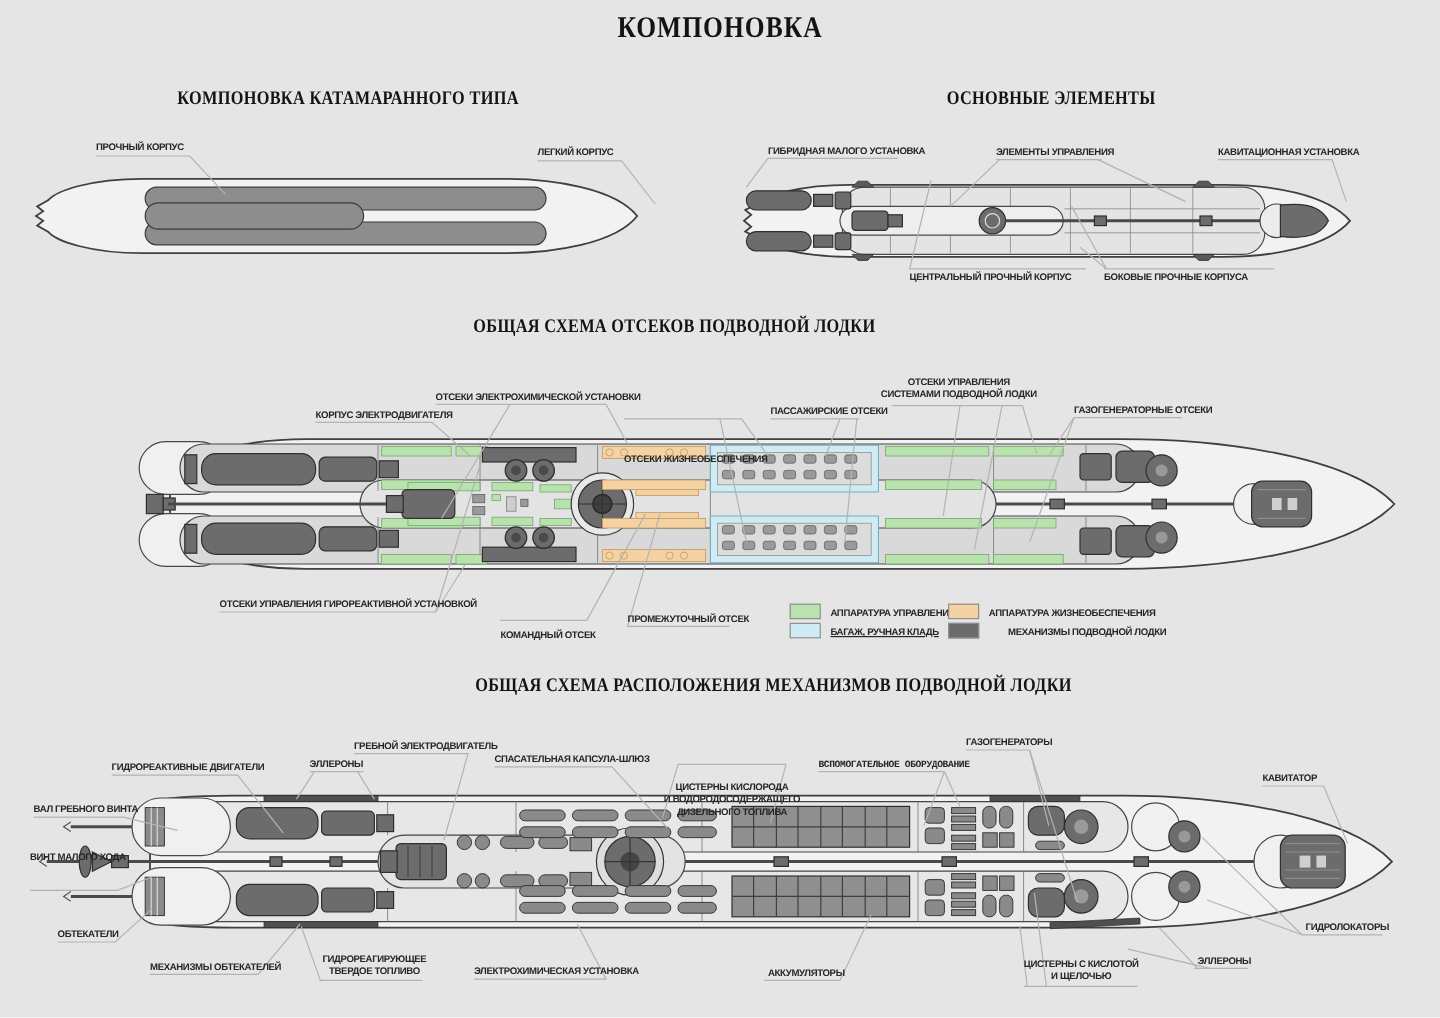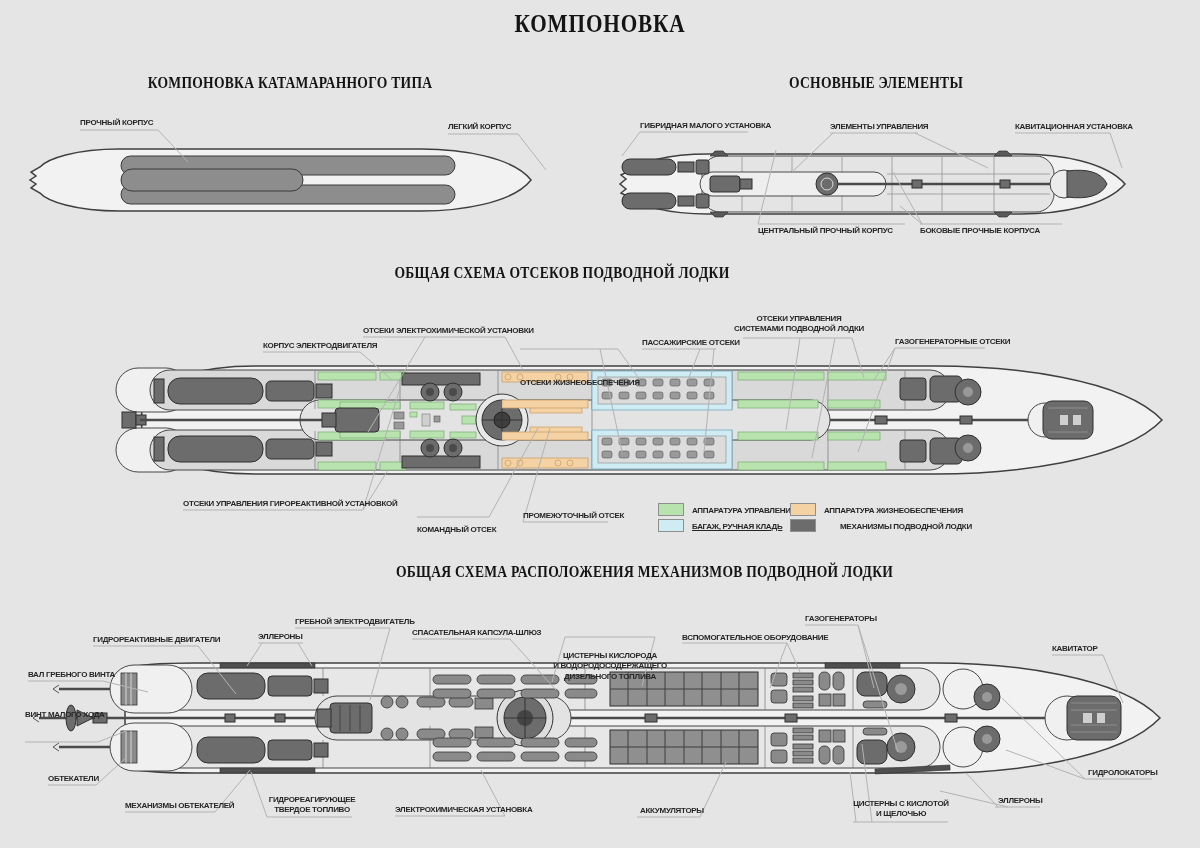--- a/index.html
+++ b/index.html
@@ -520,21 +520,21 @@
   <div class="lg-sw" style="left: 790px; top: 519px; background: rgb(108, 108, 108);"></div>
   <div class="lbl" style="left:824px;top:522px;margin-left:16px;">МЕХАНИЗМЫ ПОДВОДНОЙ ЛОДКИ</div>
 
   <div class="lbl" style="left:93px;top:635px;">ГИДРОРЕАКТИВНЫЕ ДВИГАТЕЛИ</div>
   <div class="lbl" style="left:258px;top:632px;">ЭЛЛЕРОНЫ</div>
   <div class="lbl" style="left:295px;top:617px;">ГРЕБНОЙ ЭЛЕКТРОДВИГАТЕЛЬ</div>
   <div class="lbl" style="left:412px;top:628px;">СПАСАТЕЛЬНАЯ КАПСУЛА-ШЛЮЗ</div>
   <div class="lbl c" style="left:545px;top:603px;width:130px;margin-top:48px;">ЦИСТЕРНЫ КИСЛОРОДА
 И ВОДОРОДОСОДЕРЖАЩЕГО
 ДИЗЕЛЬНОГО ТОПЛИВА</div>
-  <div class="lbl" style="left:682px;top:633px;">ВСПОМОГАТЕЛЬНОЕ ОБОРУДОВАНИЕ</div>
+  <div class="lbl" style="left:682px;top:633px;font-family:Liberation Mono, monospace;">ВСПОМОГАТЕЛЬНОЕ ОБОРУДОВАНИЕ</div>
   <div class="lbl" style="left:805px;top:614px;text-align:center;">ГАЗОГЕНЕРАТОРЫ</div>
   <div class="lbl" style="left:1052px;top:644px;">КАВИТАТОР</div>
   <div class="lbl" style="left:28px;top:670px;">ВАЛ ГРЕБНОГО ВИНТА</div>
   <div class="lbl" style="left:25px;top:710px;">ВИНТ МАЛОГО ХОДА</div>
   <div class="lbl" style="left:48px;top:774px;">ОБТЕКАТЕЛИ</div>
   <div class="lbl" style="left:125px;top:801px;">МЕХАНИЗМЫ ОБТЕКАТЕЛЕЙ</div>
   <div class="lbl c" style="left:252px;top:795px;width:120px;">ГИДРОРЕАГИРУЮЩЕЕ
 ТВЕРДОЕ ТОПЛИВО</div>
   <div class="lbl" style="left:395px;top:805px;">ЭЛЕКТРОХИМИЧЕСКАЯ УСТАНОВКА</div>
   <div class="lbl" style="left:640px;top:806px;">АККУМУЛЯТОРЫ</div>

